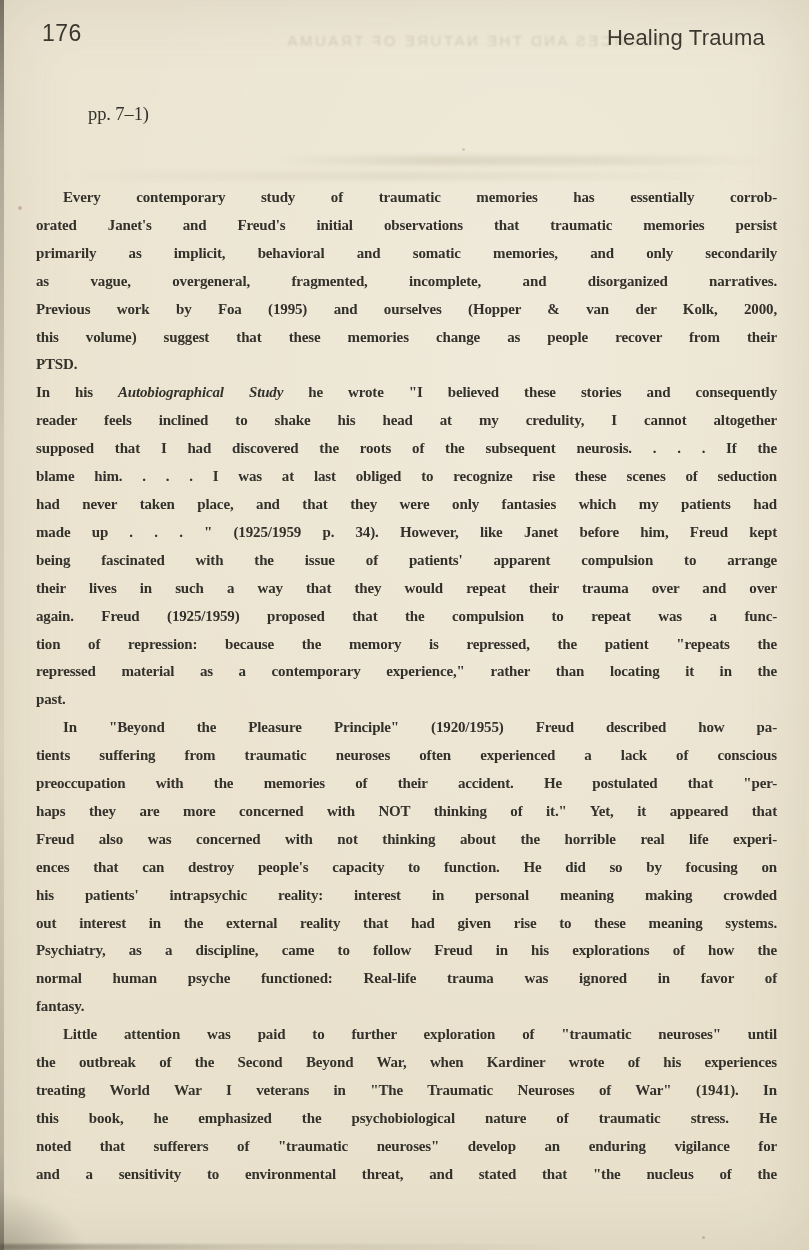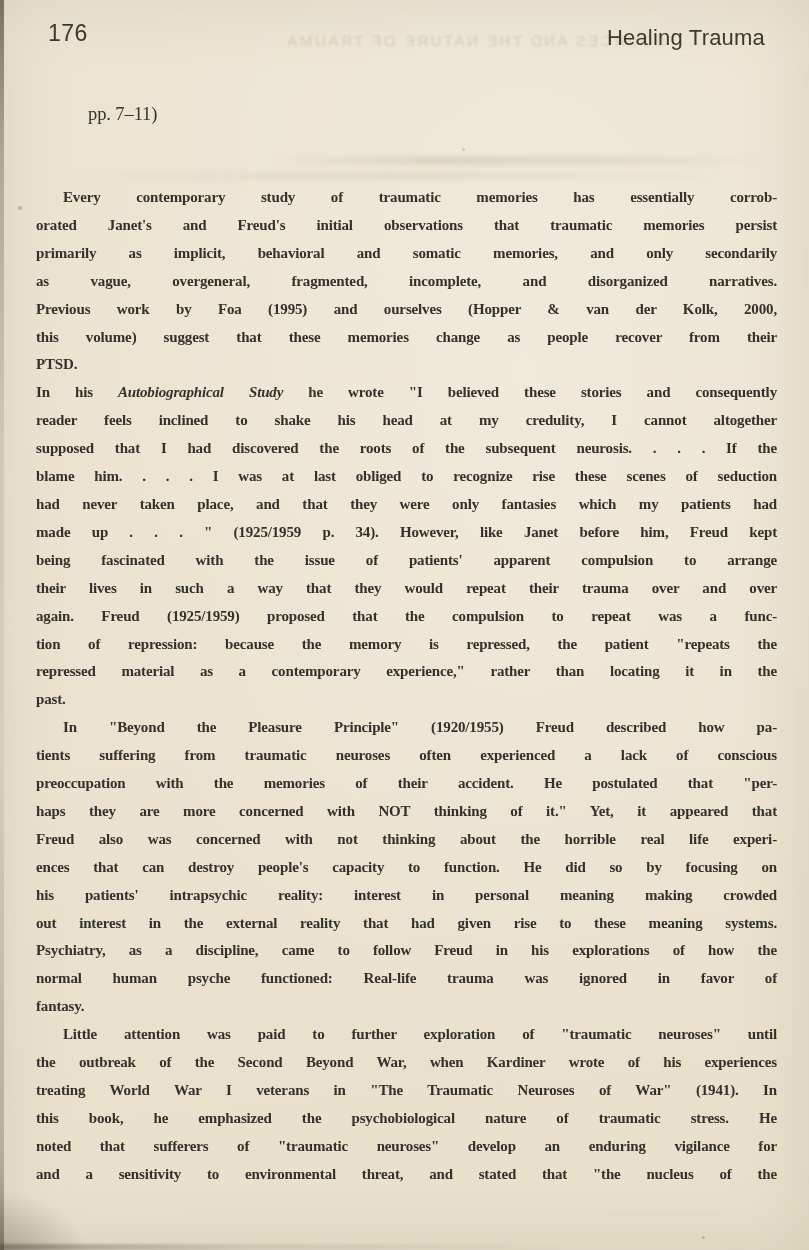--- a/index.html
+++ b/index.html
@@ -47,21 +47,21 @@
     color:#9a9179;opacity:.30;filter:blur(1.3px);
     transform:scaleX(-1);
   }
   .smudge{position:absolute;filter:blur(2.5px);pointer-events:none;}
   .smudge.m1{left:270px;top:156px;width:500px;height:9px;
     background:linear-gradient(90deg,transparent,rgba(145,135,105,.20),rgba(145,135,105,.14),transparent);}
   .smudge.m2{left:60px;top:172px;width:700px;height:8px;
     background:linear-gradient(90deg,transparent,rgba(145,135,105,.13),transparent);}
   
   .pagenum{
-    position:absolute;left:48px;top:20px;
+    position:absolute;left:42px;top:20px;
     font-family:"Liberation Sans","DejaVu Sans",sans-serif;
     font-size:23px;color:#3a382f;letter-spacing:.5px;
   }
   .runhead{
     position:absolute;right:44px;top:25px;
     font-family:"Liberation Sans","DejaVu Sans",sans-serif;
     font-size:22px;color:#3a382f;letter-spacing:.2px;
   }
   
   .bquote{
@@ -96,21 +96,21 @@
   <div class="speck s3"></div>
 
   <div class="ghost-head">SOURCES AND THE NATURE OF TRAUMA</div>
   <div class="smudge m1"></div>
   <div class="smudge m2"></div>
 
   <div class="pagenum">176</div>
   <div class="runhead">Healing Trauma</div>
 
   <blockquote class="bquote" id="quote-block">
-      <div class="q-line">pp. 7–11)</div>
+      <div class="q-line">pp. 7–1)</div>
     </blockquote>
 
   <main class="bodytext" id="body-block">
       <div class="line first">Every contemporary study of traumatic memories has essentially corrob-</div>
       <div class="line">orated Janet's and Freud's initial observations that traumatic memories persist</div>
       <div class="line">primarily as implicit, behavioral and somatic memories, and only secondarily</div>
       <div class="line">as vague, overgeneral, fragmented, incomplete, and disorganized narratives.</div>
       <div class="line">Previous work by Foa (1995) and ourselves (Hopper &amp; van der Kolk, 2000,</div>
       <div class="line">this volume) suggest that these memories change as people recover from their</div>
       <div class="line endline">PTSD.</div>

